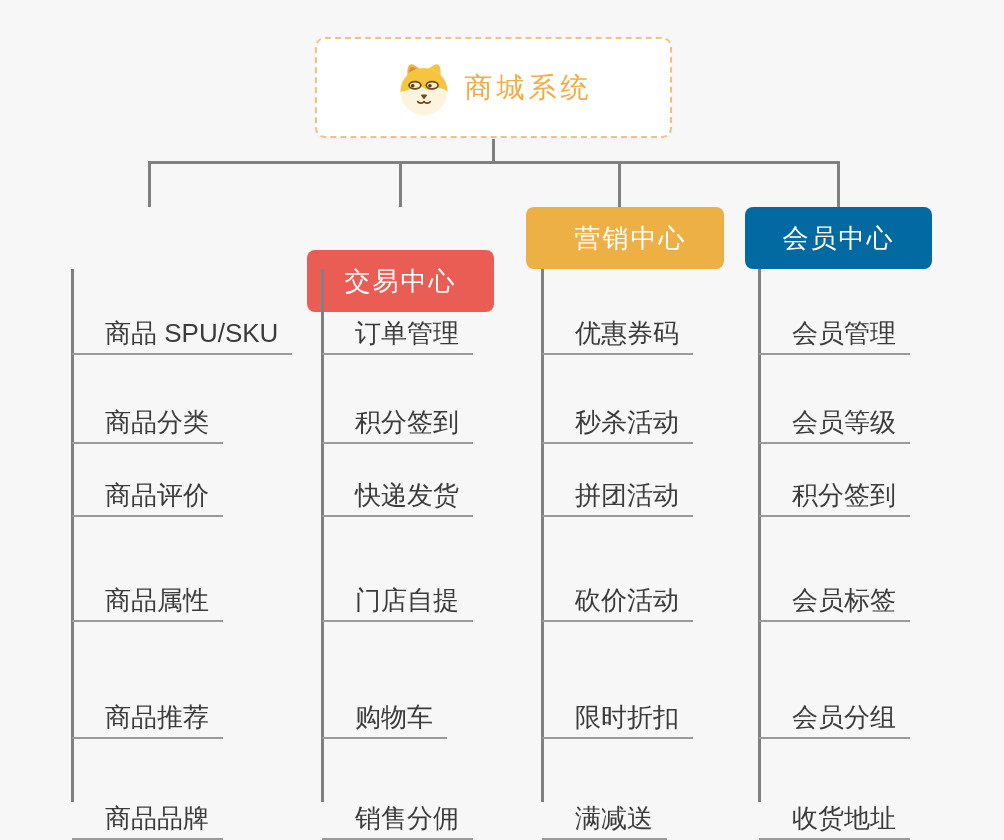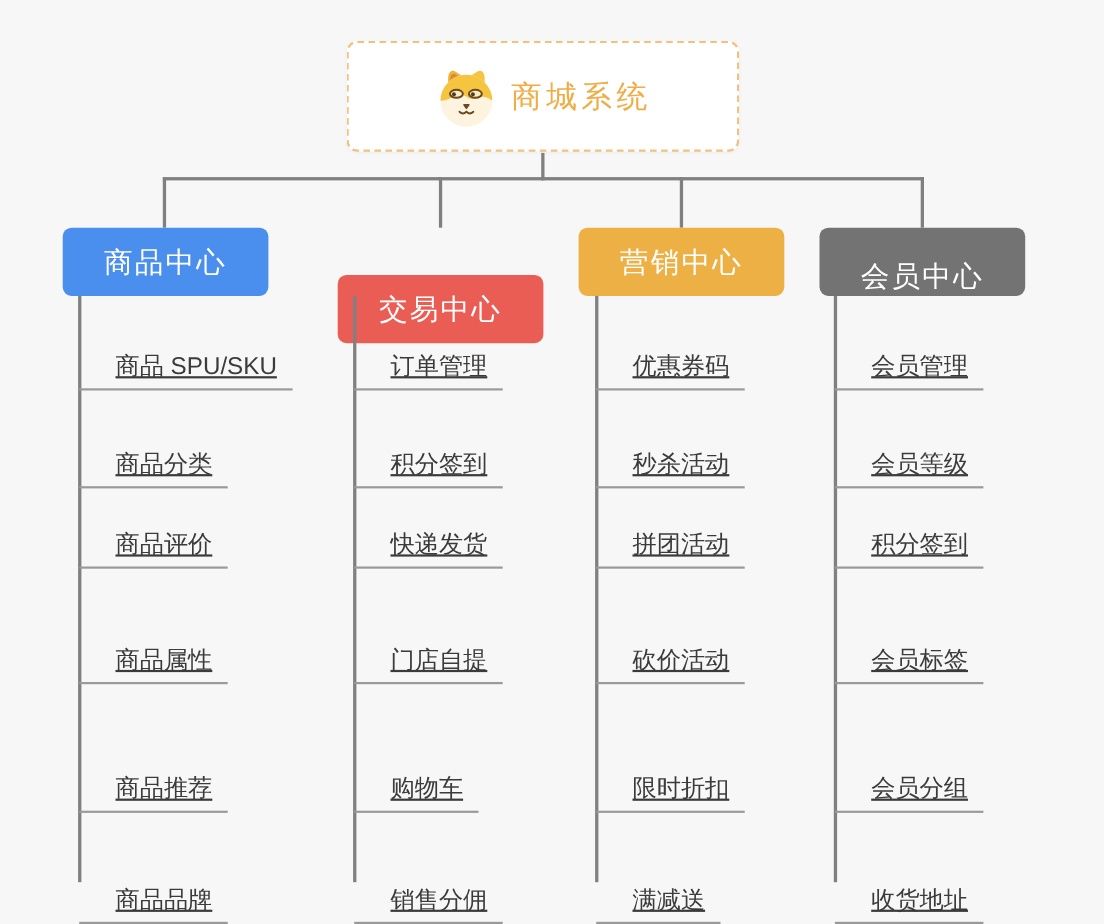--- a/index.html
+++ b/index.html
@@ -59,45 +59,44 @@
     display: flex;
     align-items: center;
     justify-content: center;
     color: #ffffff;
     font-size: 26px;
     letter-spacing: 2px;
     cursor: default;
   }
   .b1 { left: 57px;  background: #4a8fee; }
   .b2 { left: 307px; background: #ea5d55; }
-  .b3 { left: 526px; background: #edb044; }
+  .b3 { left: 526px; background: #edb044; padding-left: 11px; }
   .b4 { left: 745px; background: #6dc338; }
 
   
   .column { position: absolute; top: 0; }
   .c1 { left: 72px; }
   .c2 { left: 322px; }
   .c3 { left: 542px; }
   .c4 { left: 759px; }
   .vline {
     position: absolute;
     left: -1px; top: 269px;
     width: 3px; height: 533px;
     background: #808080;
   }
   .leaf {
     position: absolute;
     left: 0;
     white-space: nowrap;
-    font-size: 22px;
+    font-size: 26px;
     line-height: 26px;
     color: #3b3b3b;
     padding: 0 14px 7px 33px;
     border-bottom: 2px solid #9a9a9a;
-    text-decoration: underline;
   }
   .r1 { top: 320px; }
   .r2 { top: 409px; }
   .r3 { top: 482px; }
   .r4 { top: 587px; }
   .r5 { top: 676px; margin-top: 28px; }
   .r6 { top: 805px; }
 </style>
 </head>
 <body>
@@ -123,30 +122,27 @@
     <span class="root-title" style="color: rgb(240, 172, 69);">商城系统</span>
   </div>
 
   <div class="line trunk"></div>
   <div class="line crossbar"></div>
   <div class="line drop-1"></div>
   <div class="line drop-2"></div>
   <div class="line drop-3"></div>
   <div class="line drop-4"></div>
 
-  <div class="branch b1" style="background-color: rgb(74, 143, 238);">
-    <span>商品中心</span>
-  </div>
   <div class="branch b2" style="background-color: rgb(234, 93, 85); margin-top: 43px;">
     <span>交易中心</span>
   </div>
   <div class="branch b3" style="background-color: rgb(237, 176, 68);">
     <span>营销中心</span>
   </div>
-  <div class="branch b4" style="background-color: #737373; align-items: flex-end;">
+  <div class="branch b4" style="background-color: #0369a1;">
     <span>会员中心</span>
   </div>
 
   <div class="column c1">
     <div class="vline"></div>
     <div class="leaf r1">商品 SPU/SKU</div>
     <div class="leaf r2">商品分类</div>
     <div class="leaf r3">商品评价</div>
     <div class="leaf r4">商品属性</div>
     <div class="leaf r5">商品推荐</div>

